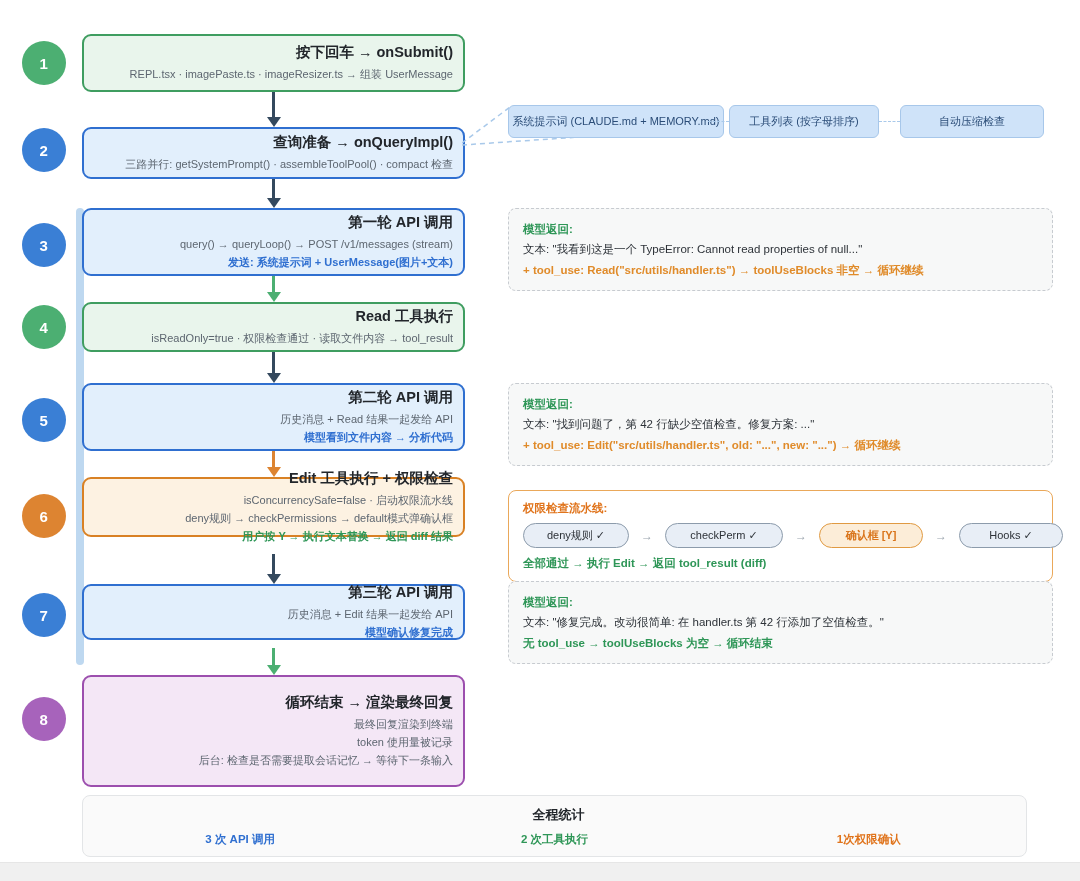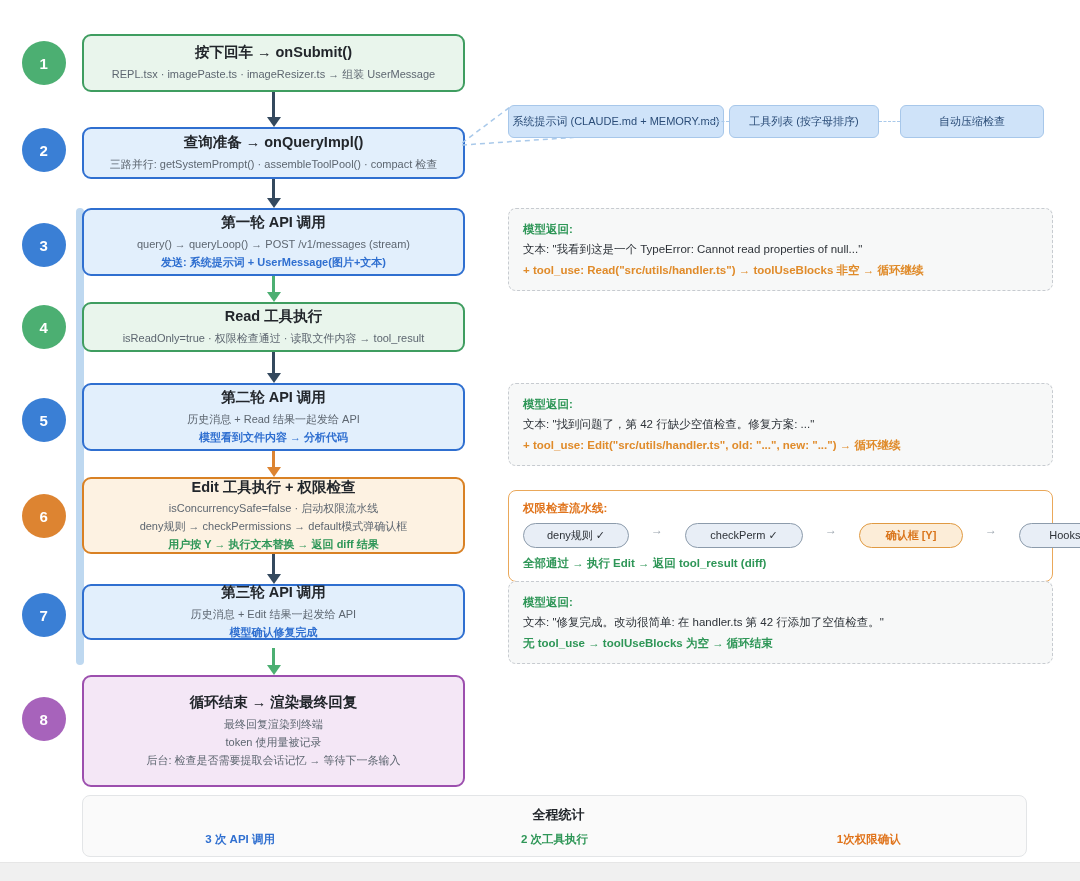--- a/index.html
+++ b/index.html
@@ -45,21 +45,21 @@
     letter-spacing: 0.5px;
   }
 
   
   .node {
     position: absolute;
     left: 82px; width: 383px;
     border-radius: 9px;
     border: 2px solid #999;
     display: flex; flex-direction: column;
-    align-items: center; justify-content: center;
+    align-items: flex-end; justify-content: center;
     padding: 20px 10px;
   }
   .node .title {
     font-size: 14.5px; font-weight: bold;
     color: #22262b; line-height: 1.35;
     text-align: center; white-space: nowrap;
   }
   .node .sub {
     font-size: 11px; color: #5d6670;
     line-height: 1.55; text-align: center;
@@ -119,21 +119,21 @@
   .perm {
     position: absolute; left: 508px; width: 545px;
     background: #ffffff;
     border: 1.5px solid #e8a košil;
     border: 1.5px solid #e9a košil;
     border: 1.5px solid #eaa85a;
     border-radius: 8px;
     padding: 10px 14px;
   }
   .perm .ptitle { font-size: 11.5px; font-weight: bold; color: #e0741c; margin-bottom: 7px; }
-  .perm .chips { display: flex; gap: 22px; }
+  .perm .chips { display: flex; align-items: center; gap: 12px; }
   .perm .chip {
     height: 25px; border-radius: 13px;
     border: 1.5px solid #8c9bab; background: #e8eef6;
     display: flex; align-items: center; justify-content: center;
     font-size: 11px; color: #2d3238; padding: 0 16px; white-space: nowrap;
   }
   .perm .chip.w1 { min-width: 106px; }
   .perm .chip.w2 { min-width: 118px; }
   .perm .chip.w3 { min-width: 104px; }
   .perm .chip.w4 { min-width: 104px; }
@@ -253,21 +253,21 @@
       <div class="nline nhead">模型返回:</div>
       <div class="nline nbody">文本: "找到问题了，第 42 行缺少空值检查。修复方案: ..."</div>
       <div class="nline nuse">+ tool_use: Edit("src/utils/handler.ts", old: "...", new: "...") → 循环继续</div>
     </div>
 
     <div class="arrow" style="top:451px; height:26px;">
       <div class="stem" style="background:#dd8431;"></div>
       <div class="head" style="border-top-color:#dd8431;"></div>
     </div>
 
-    <div class="node orange" style="top:477px; height:77px;">
+    <div class="node orange" style="top:477px; height:60px;">
       <div class="title">Edit 工具执行 + 权限检查</div>
       <div class="sub">isConcurrencySafe=false · 启动权限流水线</div>
       <div class="sub tight">deny规则 → checkPermissions → default模式弹确认框</div>
       <div class="sub em-green tight">用户按 Y → 执行文本替换 → 返回 diff 结果</div>
     </div>
 
     <div class="perm" style="top:490px;">
       <div class="ptitle">权限检查流水线:</div>
       <div class="chips">
         <div class="chip w1">deny规则 ✓</div>

